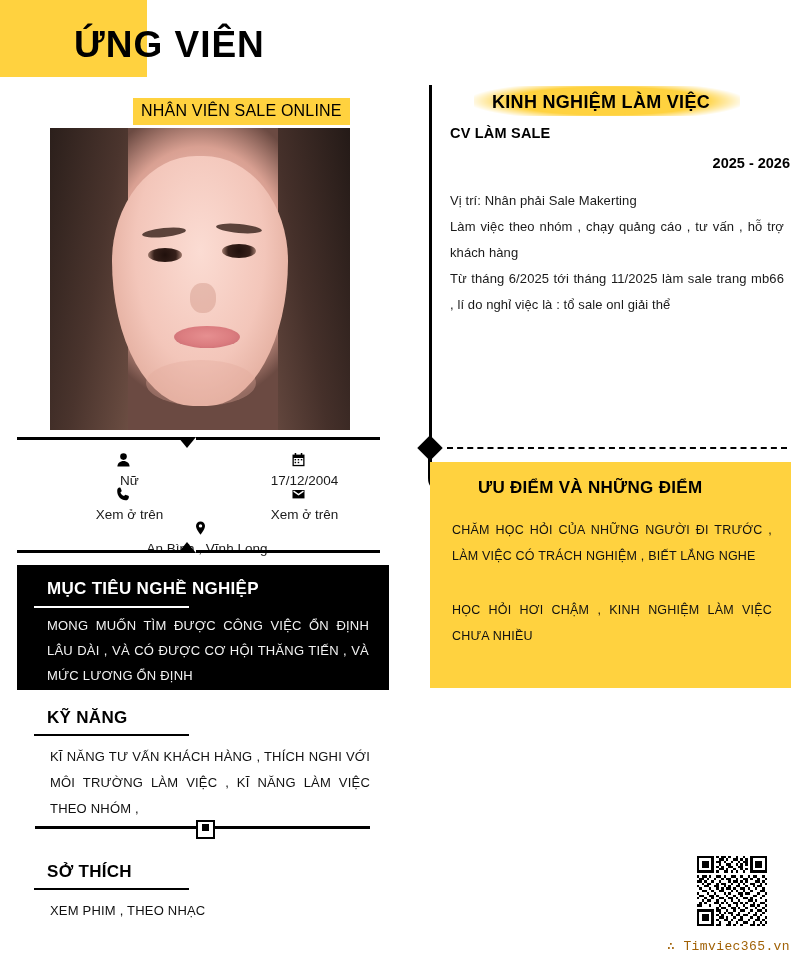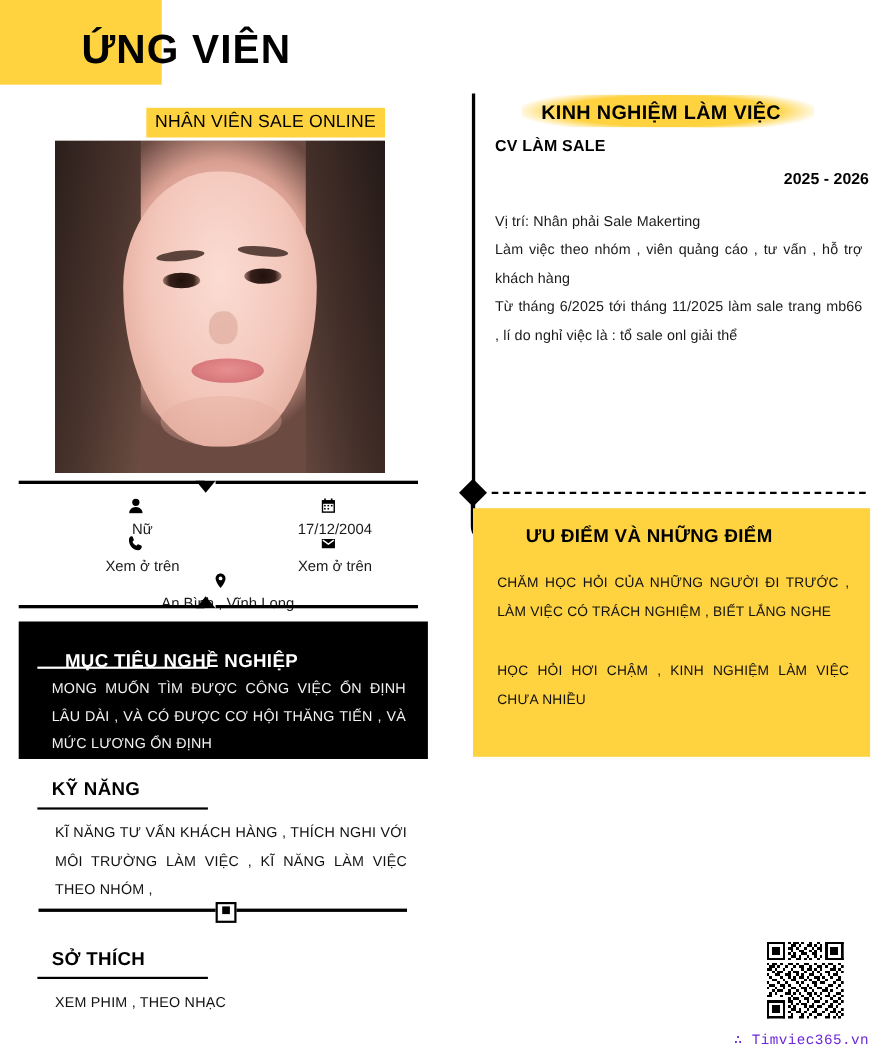--- a/index.html
+++ b/index.html
@@ -85,21 +85,21 @@
   .info-ico{width:26px;flex:0 0 26px;display:flex;align-items:center;justify-content:flex-start;color:#000;}
   .info-ico svg{display:block;}
   .info-txt{font-size:13.5px;color:#1a1a1a;white-space:nowrap;}
 
   
   .objective{
     position:absolute;left:17px;top:565px;width:372px;height:125px;
     background:#000;color:#fff;
   }
   .objective h3{
-    margin:12px;position:absolute;left:30px;top:14px;
+    margin:0;position:absolute;left:30px;top:14px;
     font-size:17px;font-weight:bold;letter-spacing:.3px;color:#fff;
   }
   .objective .obj-underline{position:absolute;left:17px;top:41px;width:155px;height:2px;background:#fff;}
   .objective p{
     margin:0;position:absolute;left:30px;top:48px;width:322px;
     font-size:13px;line-height:25px;color:#f2f2f2;text-align:justify;
     letter-spacing:.2px;
   }
 
   .sec{position:absolute;left:17px;width:372px;}
@@ -158,21 +158,21 @@
     font-size:12.5px;line-height:26px;color:#111;text-align:justify;letter-spacing:.2px;}
   .strength .s2{position:absolute;left:22px;top:135px;width:320px;margin:0;
     font-size:12.5px;line-height:26px;color:#111;text-align:justify;letter-spacing:.2px;}
 
   
   .qr{position:absolute;left:697px;top:856px;width:70px;height:70px;background:#fff;}
   .qr svg{display:block;}
   .footer{
     position:absolute;left:630px;top:938px;width:160px;text-align:right;
     font-family:"Liberation Mono","DejaVu Sans Mono",monospace;
-    font-size:13px;color:#6d28d9;letter-spacing:.4px;white-space:nowrap;
+    font-size:13px;color:#a16207;letter-spacing:.4px;white-space:nowrap;
   }
 </style>
 </head>
 <body>
 
 <div class="page">
 
   <div class="hdr-yellow"></div>
   <div class="hdr-title">ỨNG VIÊN</div>
 
@@ -308,21 +308,21 @@
       <b class="b3"></b>
       <b class="b4"></b>
   </div>
   <div class="exp-title">KINH NGHIỆM LÀM VIỆC</div>
 
   <div class="cv-sub">CV LÀM SALE</div>
   <div class="years">2025 - 2026</div>
 
   <div class="exp-body">
     <p class="nojust">Vị trí: Nhân phải Sale Makerting</p>
-    <p>Làm việc theo nhóm , viên quảng cáo , tư vấn , hỗ trợ khách hàng</p>
+    <p>Làm việc theo nhóm , chạy quảng cáo , tư vấn , hỗ trợ khách hàng</p>
     <p>Từ tháng 6/2025 tới tháng 11/2025 làm sale trang mb66 , lí do nghỉ việc là : tổ sale onl giải thể</p>
   </div>
 
   <div class="strength">
     <h3>ƯU ĐIỂM VÀ NHỮNG ĐIỂM</h3>
     <p class="s1">CHĂM HỌC HỎI CỦA NHỮNG NGƯỜI ĐI TRƯỚC , LÀM VIỆC CÓ TRÁCH NGHIỆM , BIẾT LẮNG NGHE</p>
     <p class="s2">HỌC HỎI HƠI CHẬM , KINH NGHIỆM LÀM VIỆC CHƯA NHIỀU</p>
   </div>
 
   <div class="qr">

